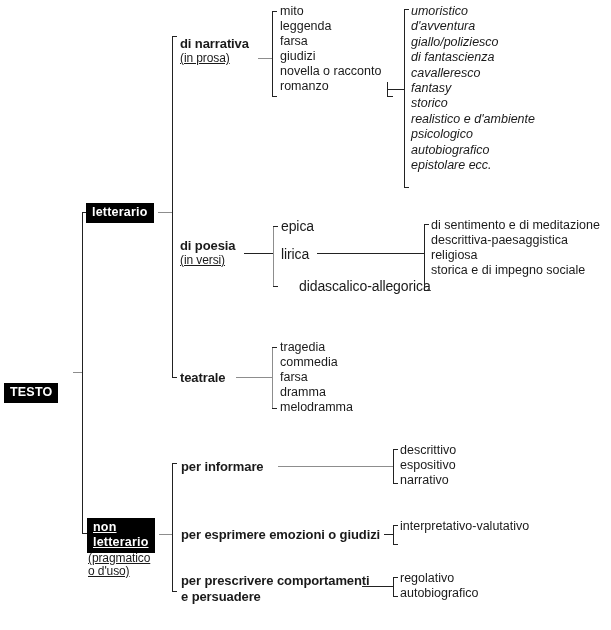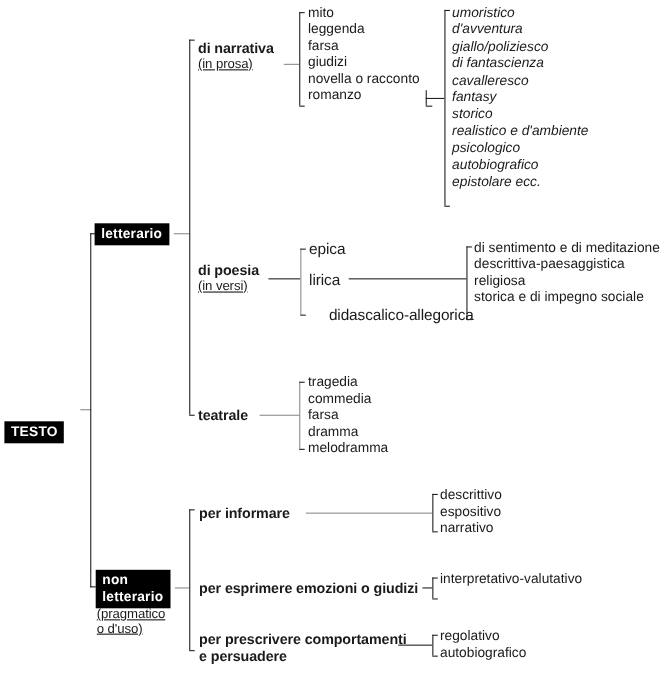--- a/index.html
+++ b/index.html
@@ -161,21 +161,21 @@
   <div class="tick" style="left:272px; top:408px;"></div>
 
   <div class="stack" style="left:280px; top:340px;">
     <div>tragedia</div>
     <div>commedia</div>
     <div>farsa</div>
     <div>dramma</div>
     <div>melodramma</div>
   </div>
 
-  <div class="box" style="left:87px; top:518px; line-height:15px;">
+  <div class="box" style="left:87px; top:518px; line-height:15px;text-decoration:underline;">
     <div>non</div>
     <div>letterario</div>
   </div>
   <div class="txt small" style="left:88px; top:551px;">(pragmatico</div>
   <div class="txt small" style="left:88px; top:564px;">o d'uso)</div>
 
   <div class="hline faint" style="left:159px; top:534px; width:13px;"></div>
 
   <div class="vline" style="left:172px; top:463px; height:128px;"></div>
   <div class="tick" style="left:172px; top:463px;"></div>

